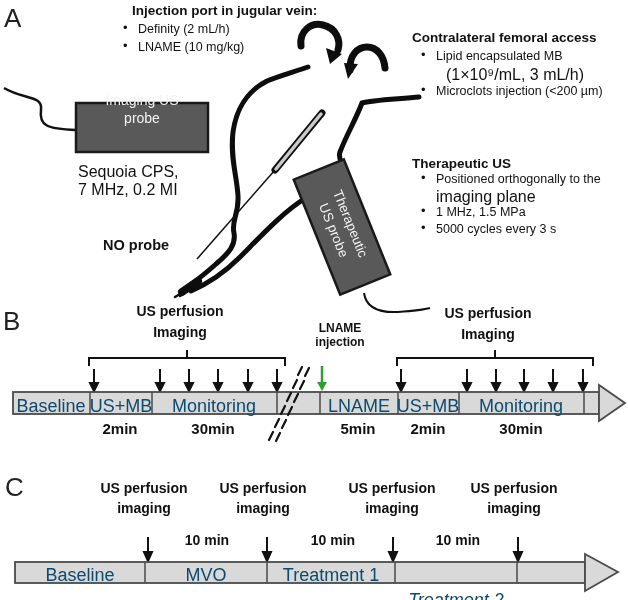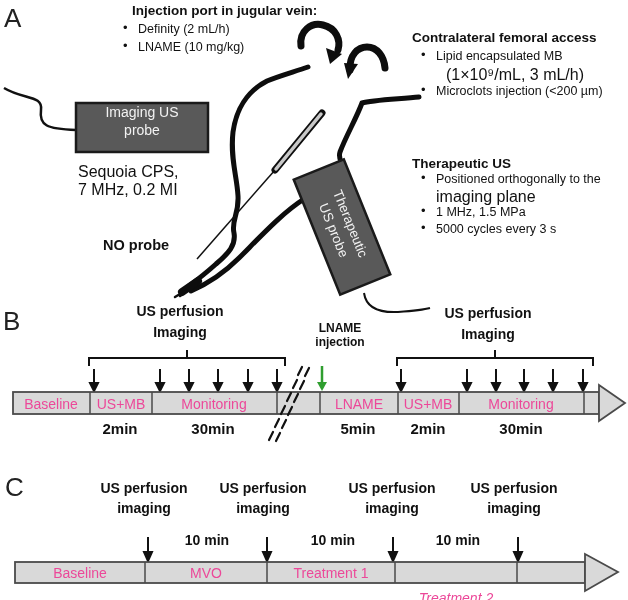--- a/index.html
+++ b/index.html
@@ -9,24 +9,24 @@
   .t{position:absolute;white-space:nowrap;line-height:1.15;}
   .c{transform:translateX(-50%);text-align:center;}
   .b{font-weight:bold;}
   .panel-letter{font-size:26px;color:#222;}
   .h13{font-size:13.5px;font-weight:bold;}
   .s13{font-size:16px;}
   .bullet{font-size:12.5px;}
   .bullet::before{content:"\2022";position:absolute;left:-15px;top:-1px;font-size:13px;}
   .title14{font-size:14px;font-weight:bold;}
   .dur{font-size:15px;font-weight:bold;text-align:right;}
-  .seg{font-size:14px;color:#ec4899;}
+  .seg{font-size:18px;color:#0c4a6e;}
   .small-b{font-size:12px;font-weight:bold;}
   .boxlabel{position:absolute;color:#f2f2f2;font-size:14px;text-align:center;line-height:1.25;}
-  #imaging-box-label{left:76px;top:104px;width:132px;}
+  #imaging-box-label{left:76px;top:92px;width:132px;}
   #ther-box-label{left:342px;top:227px;width:130px;transform:translate(-50%,-50%) rotate(68deg);
                   font-size:13.5px;line-height:1.3;}
 </style>
 </head>
 <body>
 
 <div id="fig">
 
   <svg id="art" width="628" height="600" viewBox="0 0 628 600">
 

